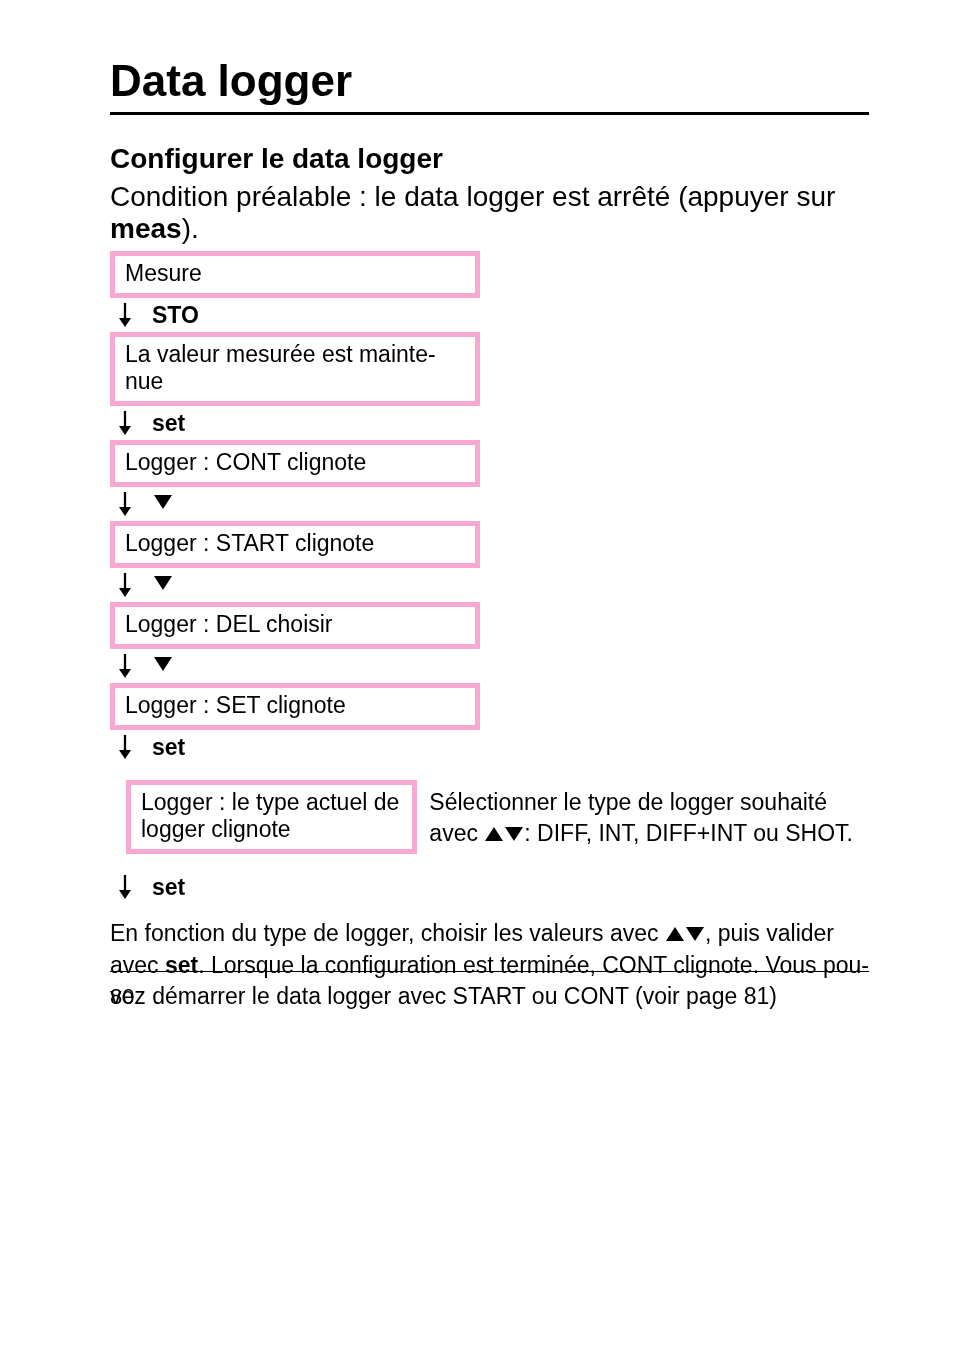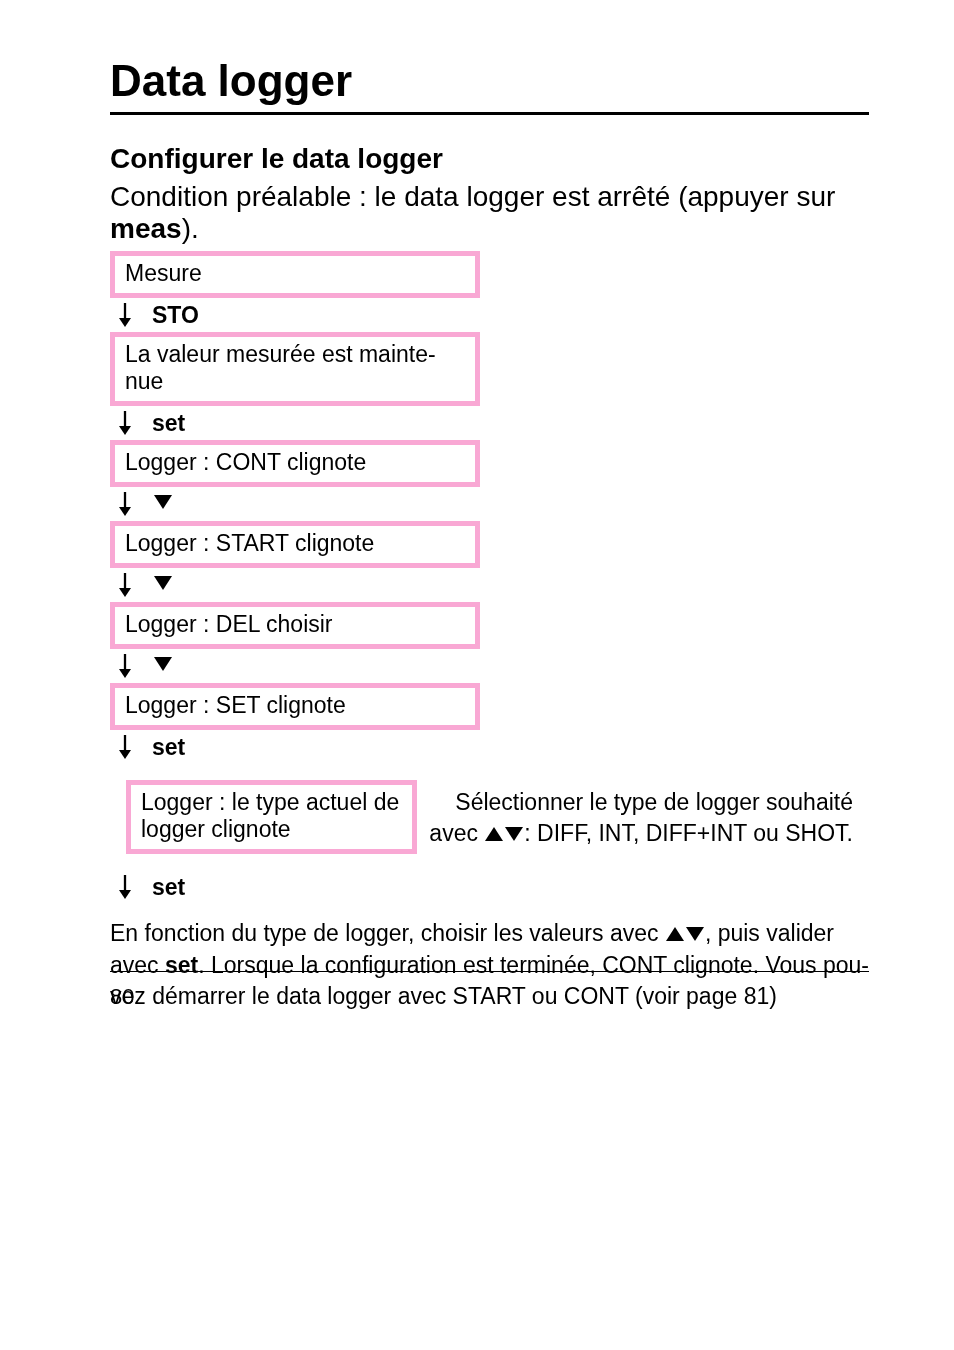--- a/index.html
+++ b/index.html
@@ -53,21 +53,20 @@
     margin: 16px;
   }
   .side-text {
     font-size: 23px;
     padding: 2px 0 0 12px;
     line-height: 1.35;
     flex: 1 1 auto;
     display: flex;
     flex-direction: column;
     justify-content: center;
-    align-items: flex-end;
   }
   .step {
     display: flex;
     align-items: center;
     height: 34px;
     padding-left: 8px;
   }
   .step .dnarrow {
     width: 28px;
     display: flex;

